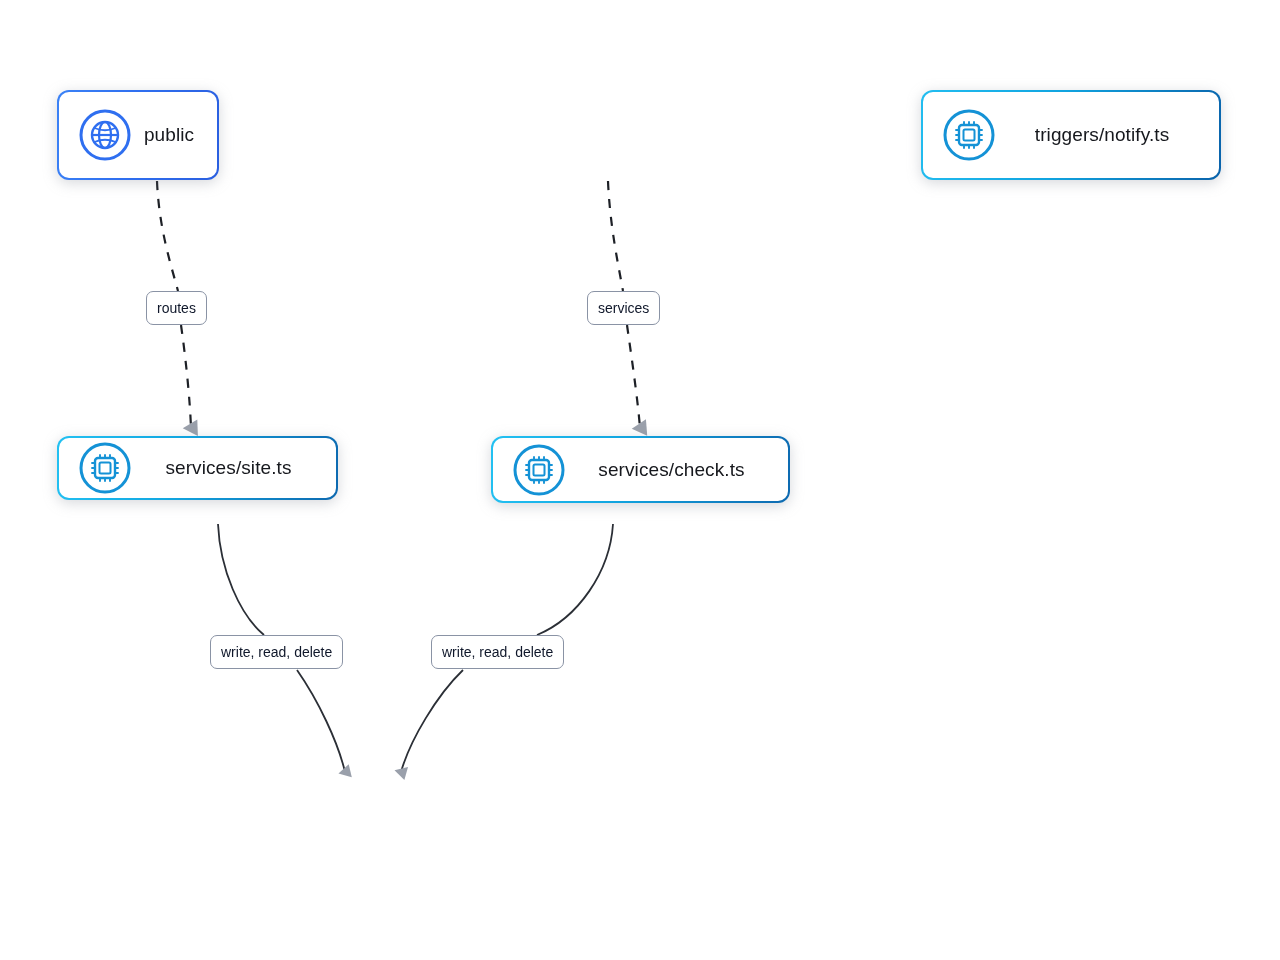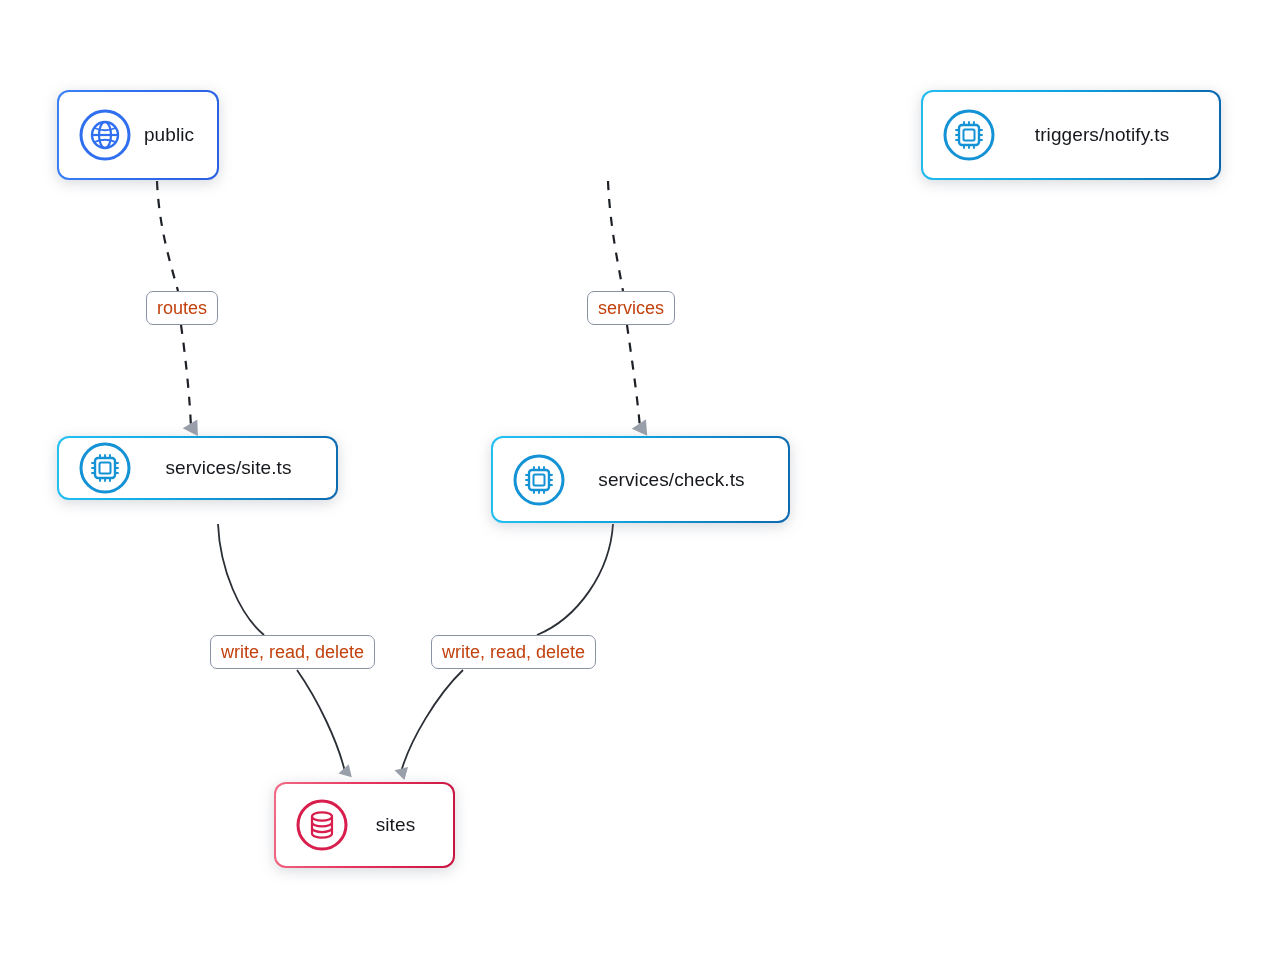--- a/index.html
+++ b/index.html
@@ -68,34 +68,34 @@
   .grad-purple   { background: linear-gradient(100deg, #a855f7 0%, #9333ea 55%, #7e22ce 100%); }
   .grad-cyanblue { background: linear-gradient(100deg, #22bdf0 0%, #10a4e0 45%, #0a63ab 100%); }
   .grad-cyanblue2{ background: linear-gradient(100deg, #23c1f2 0%, #12a8e2 40%, #0d69b0 100%); }
   .grad-crimson  { background: linear-gradient(100deg, #f26b86 0%, #e8355f 45%, #c8133f 100%); }
 
   
   #node-public        { left: 57px;  top: 90px;  width: 162px; height: 90px; }
   #node-site-check    { left: 491px; top: 90px;  width: 234px; height: 90px; }
   #node-notify        { left: 921px; top: 90px;  width: 300px; height: 90px; }
   #node-site-service  { left: 57px;  top: 436px; width: 281px; height: 64px; }
-  #node-check-service { left: 491px; top: 436px; width: 299px; height: 87px; }
+  #node-check-service { left: 491px; top: 436px; width: 299px; height: 67px; }
   #node-sites         { left: 274px; top: 782px; width: 181px; height: 86px; }
 
   
   .edge-label {
     position: absolute;
     display: flex;
     align-items: center;
     justify-content: center;
     background: #ffffff;
     border: 1.3px solid #8a93a5;
     border-radius: 7px;
-    color: #c2410c;
-    font-size: 18px;
+    color: #0f172a;
+    font-size: 14px;
     white-space: nowrap;
     box-sizing: border-box;
     padding: 0 10px;
     height: 34px;
   }
   #label-routes      { left: 146px; top: 291px; }
   #label-triggers    { left: 587px; top: 291px; }
   #label-wrd-left    { left: 210px; top: 635px; }
   #label-wrd-right   { left: 431px; top: 635px; }
 </style>
@@ -223,34 +223,20 @@
             <line x1="37" y1="22" x2="40" y2="22"></line>
             <line x1="37" y1="27" x2="40" y2="27"></line>
             <line x1="37" y1="32" x2="40" y2="32"></line>
           </g>
         </svg>
       </span>
       <span class="node-label">services/check.ts</span>
     </div>
   </div>
 
-  <div class="node grad-crimson" id="node-sites">
-    <div class="node-inner">
-      <span class="node-icon">
-        <svg width="54" height="54" viewBox="0 0 54 54">
-          <circle cx="27" cy="27" r="24" fill="none" stroke="#d81e4d" stroke-width="3"></circle>
-          <ellipse cx="27" cy="18.5" rx="10" ry="4.2" fill="none" stroke="#d81e4d" stroke-width="2.2"></ellipse>
-          <path d="M 17 18.5 L 17 35.5 C 17 37.8, 21.5 39.7, 27 39.7 C 32.5 39.7, 37 37.8, 37 35.5 L 37 18.5" fill="none" stroke="#d81e4d" stroke-width="2.2"></path>
-          <path d="M 17 24.2 C 17 26.5, 21.5 28.4, 27 28.4 C 32.5 28.4, 37 26.5, 37 24.2" fill="none" stroke="#d81e4d" stroke-width="2.2"></path>
-          <path d="M 17 29.9 C 17 32.2, 21.5 34.1, 27 34.1 C 32.5 34.1, 37 32.2, 37 29.9" fill="none" stroke="#d81e4d" stroke-width="2.2"></path>
-        </svg>
-      </span>
-      <span class="node-label">sites</span>
-    </div>
-  </div>
 
   <div class="edge-label" id="label-routes">routes</div>
 
   <div class="edge-label" id="label-triggers">services</div>
 
   <div class="edge-label" id="label-wrd-left">write, read, delete</div>
 
   <div class="edge-label" id="label-wrd-right">write, read, delete</div>
 
 </div>

